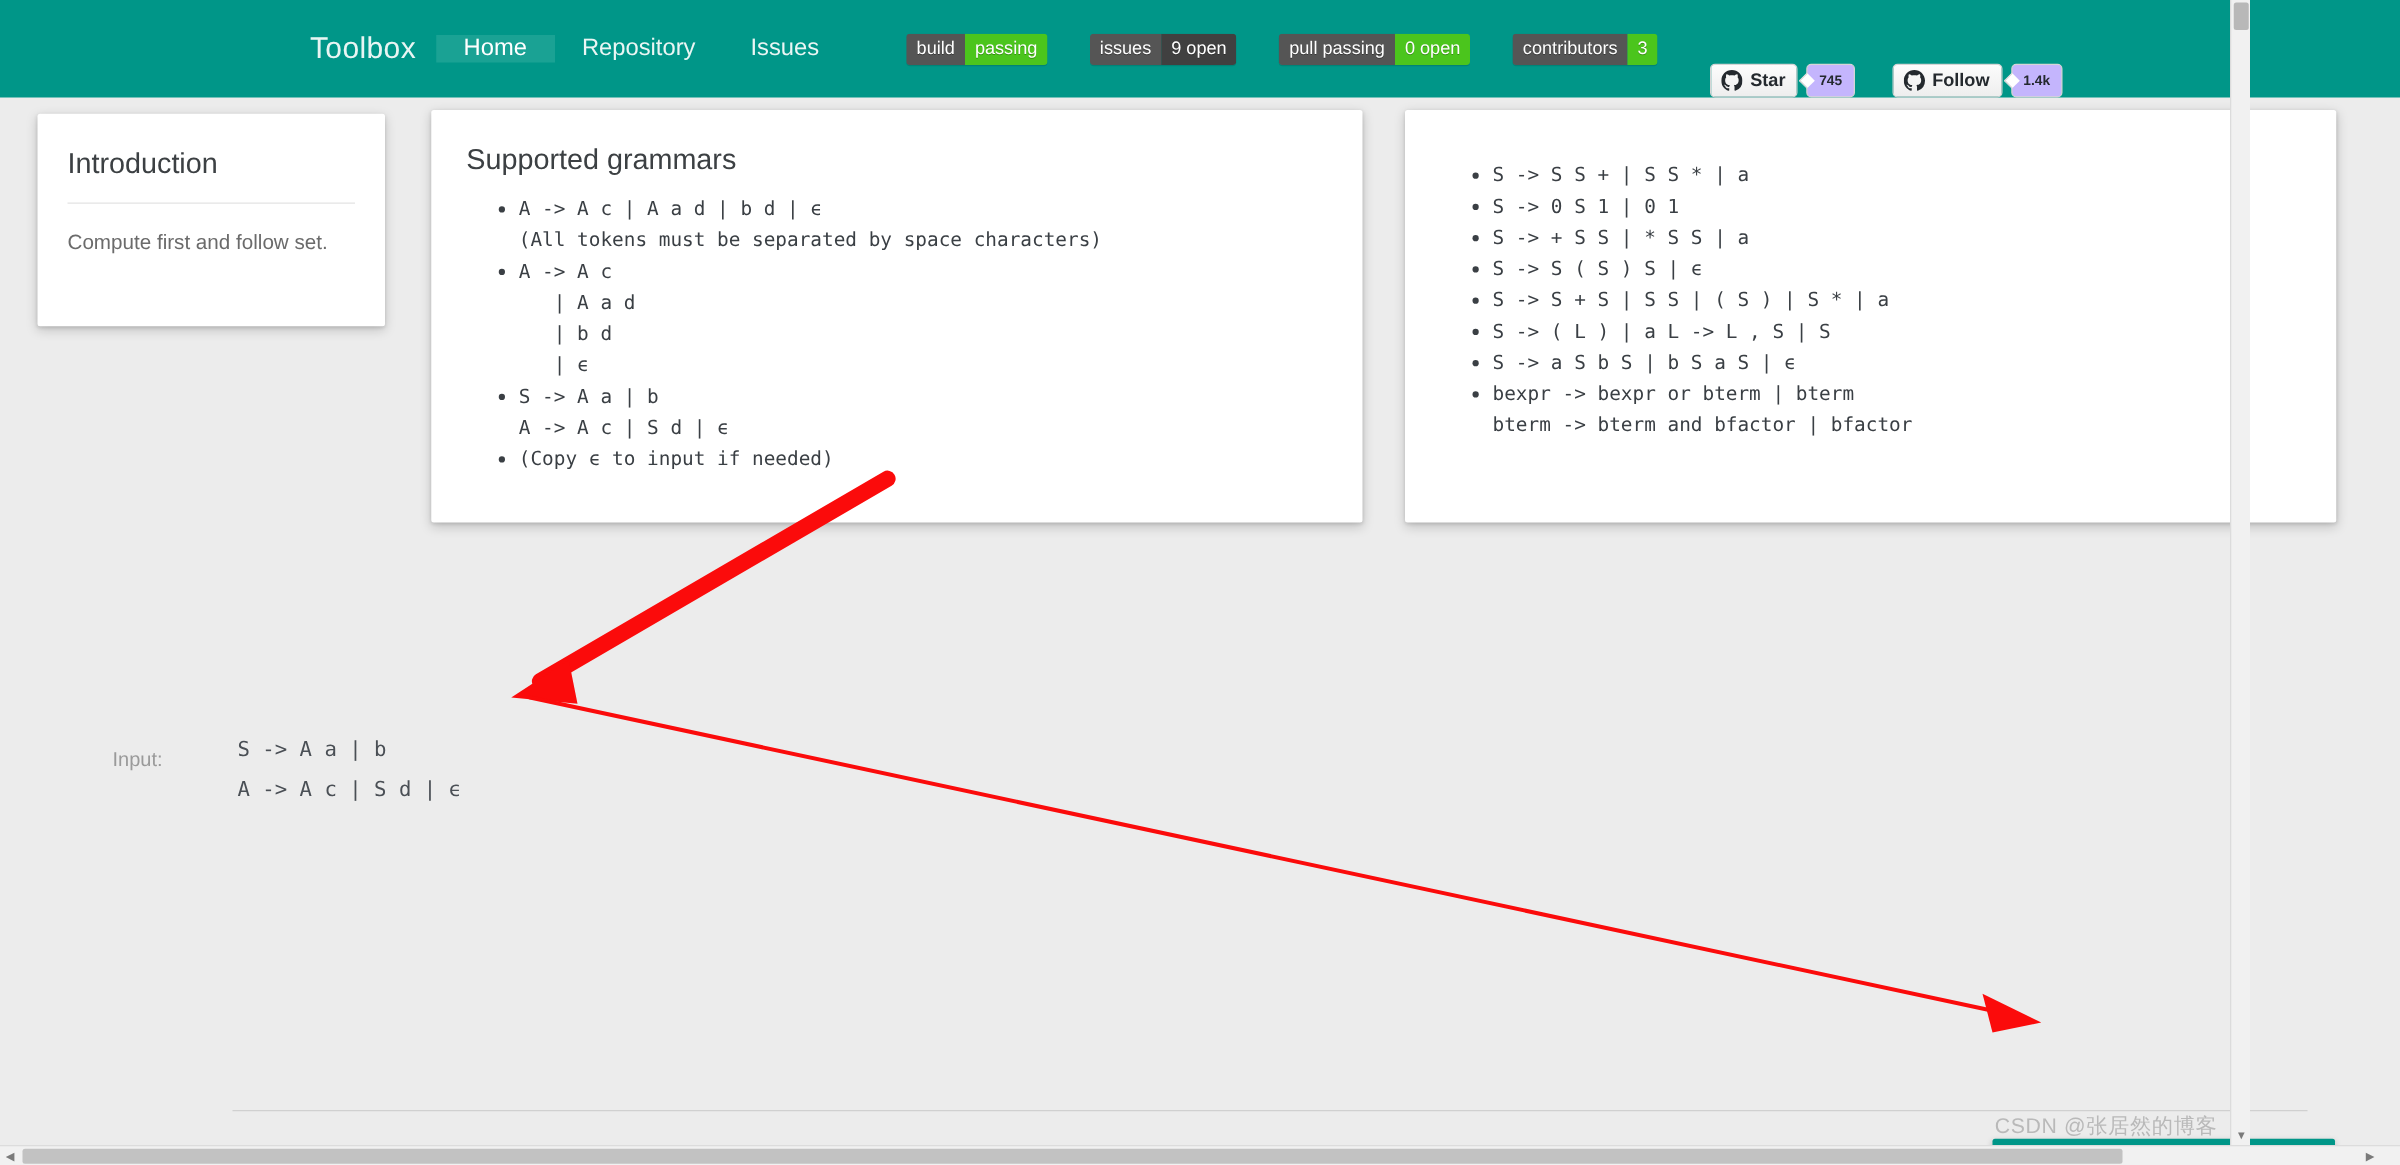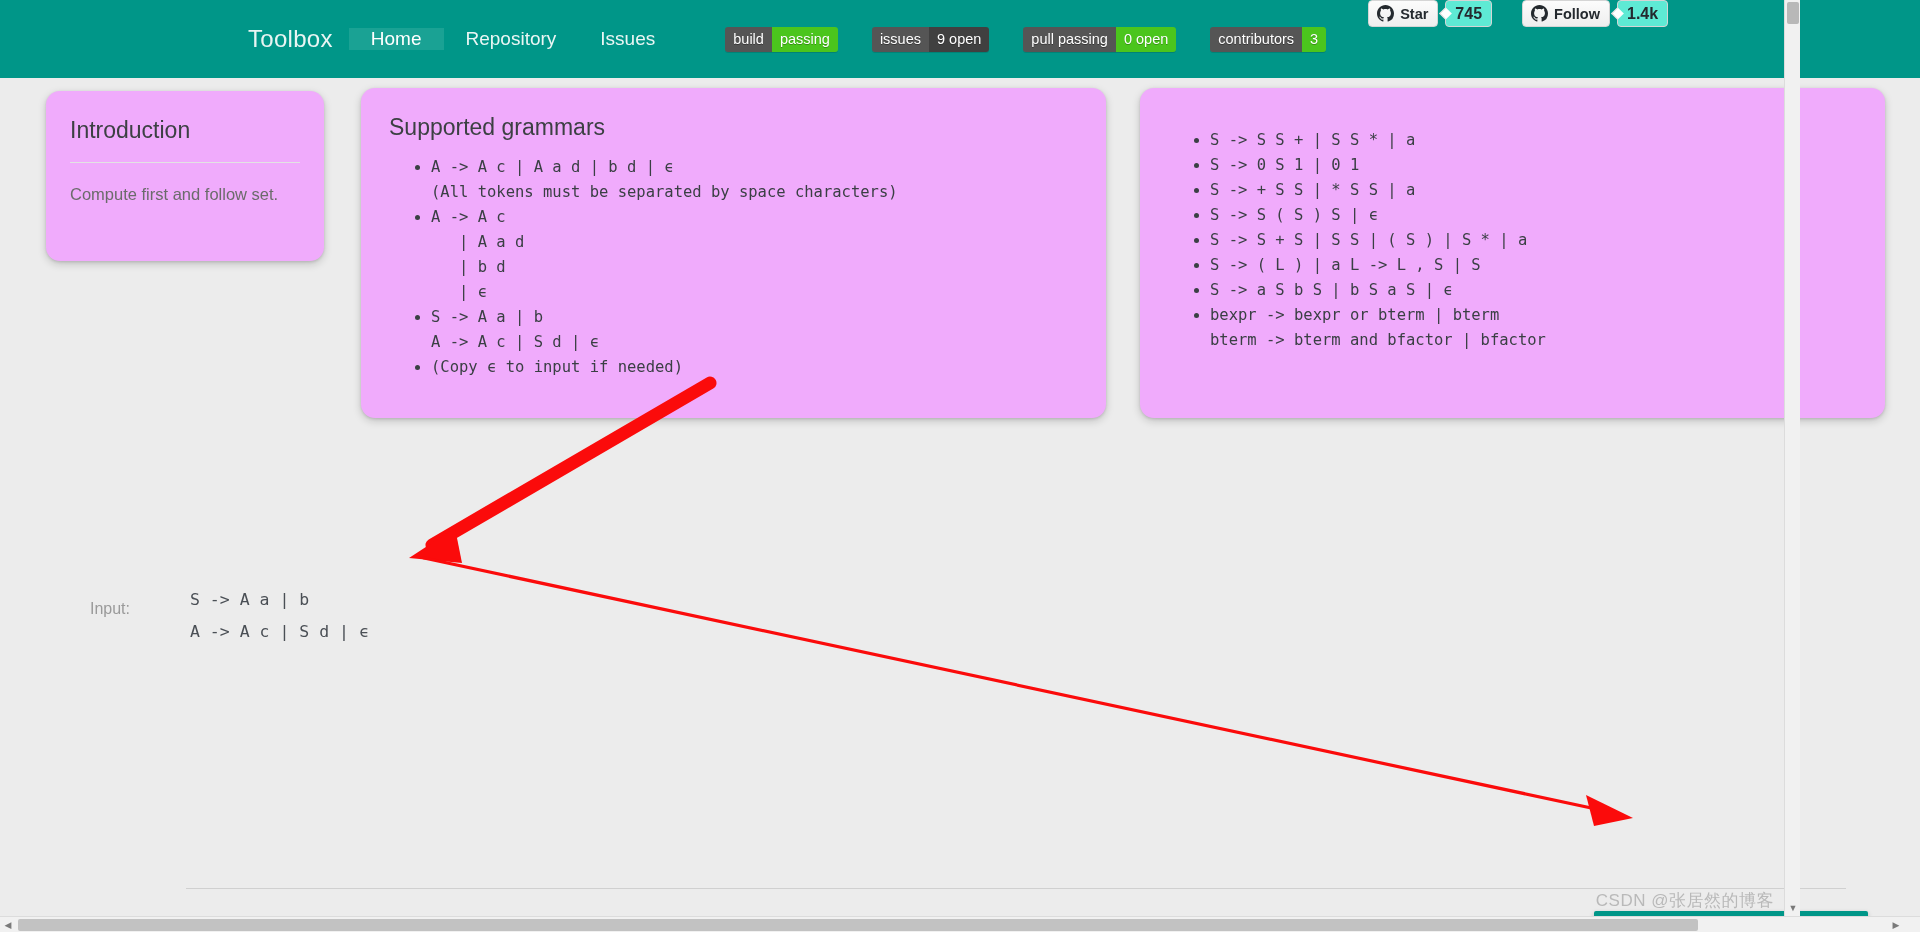--- a/index.html
+++ b/index.html
@@ -66,21 +66,21 @@
     padding: 0 8px;
     text-shadow: 0 1px 0 rgba(0,0,0,0.35);
   }
   .badge .b-right {
     color: #ffffff;
     padding: 0 8px;
     text-shadow: 0 1px 0 rgba(0,0,0,0.28);
   }
 
   .gh-group {
-    display: flex; align-items: flex-start;
+    display: flex; align-items: flex-end;
     gap: 30px;
     margin-left: 42px;
   }
   .gh-btn {
     display: flex; align-items: center;
     cursor: pointer;
   }
   .gh-main {
     display: flex; align-items: center; gap: 6px;
     background: linear-gradient(#fcfcfc, #eeeeee);
@@ -88,51 +88,50 @@
     border-radius: 4px;
     padding: 3px 9px 3px 8px;
     height: 27px;
     color: #24292e;
     font-size: 14.5px;
     font-weight: bold;
   }
   .gh-count {
     position: relative;
     margin-left: 7px;
-    background: #5eead4;
+    background: #c4b5fd;
     border: 1px solid #d5d5d5;
     border-radius: 4px;
     padding: 3px 9px;
     height: 27px;
     display: flex; align-items: center;
     color: #24292e;
-    font-size: 16px;
+    font-size: 11px;
     font-weight: bold;
   }
   .gh-count::before {
     content: "";
     position: absolute;
     left: -5px; top: 8px;
     width: 8px; height: 8px;
     background: #ffffff;
     border-left: 1px solid #d5d5d5;
     border-bottom: 1px solid #d5d5d5;
     transform: rotate(45deg);
   }
   .gh-icon { width: 17px; height: 17px; display: block; }
 
   
   .content { position: absolute; top: 78px; left: 0; width: 1920px; height: 838px; }
 
   .card {
     position: absolute;
-    background: #f0abfc;
-    border-radius: 14px;
+    background: #ffffff;
+    border-radius: 2px;
     box-shadow: 0 3px 9px rgba(0,0,0,0.18), 0 1px 3px rgba(0,0,0,0.12);
-    margin-left: 16px;
   }
   .card-title {
     color: #3c4043;
     font-size: 23px;
     font-weight: 400;
     margin: 0;
     padding: 0;
   }
   .card-divider {
     border: 0;

